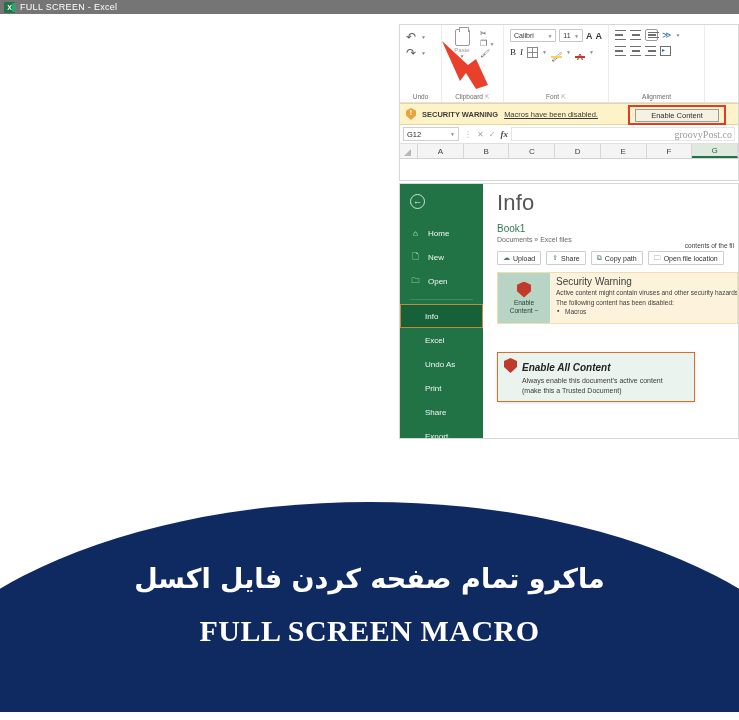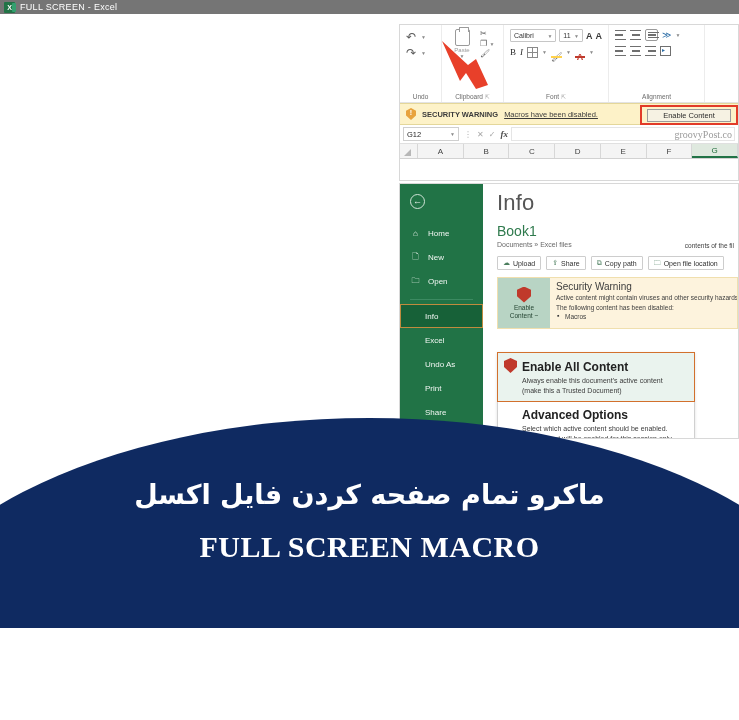--- a/index.html
+++ b/index.html
@@ -2,21 +2,21 @@
 <html><head>
 <meta charset="utf-8">
 <style>
   * { box-sizing: border-box; margin: 0; padding: 0; }
   html, body {
     width: 739px; height: 720px;
     background: #ffffff;
     font-family: "Liberation Sans", sans-serif;
     overflow: hidden;
   }
-  #stage { position: relative; width: 739px; height: 628px; background:#fff; overflow: hidden; }
+  #stage { position: relative; width: 739px; height: 712px; background:#fff; overflow: hidden; }
 
   
   .titlebar {
     position: absolute; left:0; top:0; width:739px; height:14px;
     background:#757575; display:flex; align-items:center; gap:5px;
     padding-left:4px;
   }
   .excel-ico {
     width:11px; height:11px; background:#217346; border-radius:1px;
     position:relative; display:flex; align-items:center; justify-content:center;
@@ -123,21 +123,21 @@
     position:relative; height:22px; background:#fdf2c8; border-top:1px solid #e4d79a;
     border-bottom:1px solid #e4d79a; display:flex; align-items:center; gap:6px; padding-left:6px;
   }
   .shield-sm{ width:10px; height:12px; background:#e8a33d; position:relative; flex:0 0 auto;
               clip-path: polygon(50% 0,100% 22%,100% 62%,50% 100%,0 62%,0 22%); }
   .shield-sm::after{ content:"!"; position:absolute; left:0; right:0; top:1px; text-align:center;
                      font-size:7px; color:#fff; font-weight:700; }
   .sec-txt{ font-size:7.5px; color:#3b3b3b; font-weight:700; font-family:"Liberation Sans", sans-serif; }
   .sec-link{ font-size:7.5px; color:#3b3b3b; font-weight:400; text-decoration:underline; }
   .enable-wrap{ position:absolute; left:228px; top:1px; width:98px; height:20px;
-                border:2px solid #e23b28; background:#fdf2c8; display:flex; align-items:center; justify-content:center;margin-left:12px;}
+                border:2px solid #e23b28; background:#fdf2c8; display:flex; align-items:center; justify-content:center;}
   .enable-btn{ width:84px; height:13px; background:#f6f2e3; border:1px solid #9b9b9b;
                display:flex; align-items:center; justify-content:center; font-size:7.5px; color:#2d2d2d;
                font-family:"Liberation Sans", sans-serif;}
 
   
   .fbar{ height:19px; display:flex; align-items:center; background:#ffffff;
          border-bottom:1px solid #e0e0e0; position:relative; }
   .namebox{ width:56px; height:14px; margin-left:3px; border:1px solid #cfcfcf; background:#fff;
             display:flex; align-items:center; justify-content:space-between; padding:0 3px;
             font-size:7.5px; color:#1f1f1f; font-family:"Liberation Sans", sans-serif;}
@@ -170,21 +170,21 @@
   .bs-item .lbl{ padding-left:1px; }
   .bs-sep{ height:1px; background:#3c8a61; margin:6px 10px 4px 10px; }
   .bs-item.active{ background:#176138; border:1.5px solid #c08b3e; }
   .bs-item.active .lbl{ padding-left:14px; }
   .bs-item.plain{ padding-left:24px; }
   .ico-s{ width:11px; height:11px; color:#e7f1ea; display:flex; align-items:center; justify-content:center; }
 
   .bs-main{ flex:1; background:#ffffff; padding:8px 0 0 14px; position:relative; overflow:hidden; }
   .bs-title{ font-size:22px; color:#555555; font-weight:300; line-height:1;
              font-family:"Liberation Sans", sans-serif; letter-spacing:.2px; }
-  .bs-file{ font-size:14px; color:#2f7a4d; margin-top:9px; font-family:"Liberation Sans", sans-serif; }
+  .bs-file{ font-size:10px; color:#2f7a4d; margin-top:9px; font-family:"Liberation Sans", sans-serif; }
   .bs-path{ font-size:7px; color:#6a6a6a; margin-top:2px; font-family:"Liberation Sans", sans-serif; }
   .bs-btnrow{ display:flex; gap:5px; margin-top:8px; }
   .bs-btn{ height:14px; border:1px solid #cdcdcd; background:#fff; display:flex; align-items:center;
            gap:3px; padding:0 5px; font-size:7px; color:#303030; border-radius:1px;
            font-family:"Liberation Sans", sans-serif; white-space:nowrap;}
   .bs-btn .bi2{ font-size:7px; color:#4a7d5d; }
 
   .sec-panel{ margin-top:7px; margin-right:0; background:#fdf3dd; border:1px solid #f0dfae;
               display:flex; height:52px; width:100%; position:relative; }
   .sec-left{ width:52px; background:#b8d4c4; display:flex; flex-direction:column;
@@ -200,21 +200,21 @@
   .sec-b{ font-size:6.5px; color:#3d3d3d; margin-top:1px; padding-left:9px; position:relative;
           font-family:"Liberation Sans", sans-serif;}
   .sec-b::before{ content:"▪"; position:absolute; left:1px; top:-1px; font-size:7px; }
 
   .dropmenu{ position:absolute; left:14px; top:168px; width:198px; background:#ffffff;
              border:1px solid #d0d0d0; box-shadow:0 1px 3px rgba(0,0,0,.13); }
   .dm-item{ display:flex; gap:5px; padding:4px 5px 5px 6px; }
   .dm-item.hl{ background:#eaf3ee; border:1.6px solid #d2702c; margin:-1px; }
   .dm-ico{ width:13px; height:15px; background:#c0392b; flex:0 0 auto;
            clip-path: polygon(50% 0,100% 20%,100% 60%,50% 100%,0 60%,0 20%); margin-top:1px;}
-  .dm-ttl{ font-size:12px; color:#222; font-weight:700; font-family:"Liberation Sans", sans-serif; }
+  .dm-ttl{ font-size:10px; color:#222; font-weight:700; font-family:"Liberation Sans", sans-serif;font-style:italic; }
   .dm-sub{ font-size:7px; color:#3c3c3c; line-height:1.35; margin-top:1px;
            font-family:"Liberation Sans", sans-serif; }
   .dm-item.plain2{ padding-left:24px; }
 
   .behind-txt{ position:absolute; right:4px; top:58px; font-size:6.5px; color:#3d3d3d;
                font-family:"Liberation Sans", sans-serif; white-space:nowrap; }
 
   
   .banner{
     position:absolute; left:-120px; bottom:-210px; width:979px; height:420px;
@@ -479,27 +479,20 @@
 
       <div class="dropmenu">
         <div class="dm-item hl">
           <span class="dm-ico"></span>
           <span>
             <span class="dm-ttl">Enable All Content</span>
             <div class="dm-sub">Always enable this document's active content</div>
             <div class="dm-sub">(make this a Trusted Document)</div>
           </span>
         </div>
-        <div class="dm-item plain2">
-          <span>
-            <span class="dm-ttl">Advanced Options</span>
-            <div class="dm-sub">Select which active content should be enabled.</div>
-            <div class="dm-sub">This content will be enabled for this session only.</div>
-          </span>
-        </div>
       </div>
     </div>
   </div>
 
   <div class="banner">
     <div class="fa">ماکرو تمام صفحه کردن فایل اکسل</div>
     <div class="en">FULL SCREEN MACRO</div>
   </div>
 
 </div>

